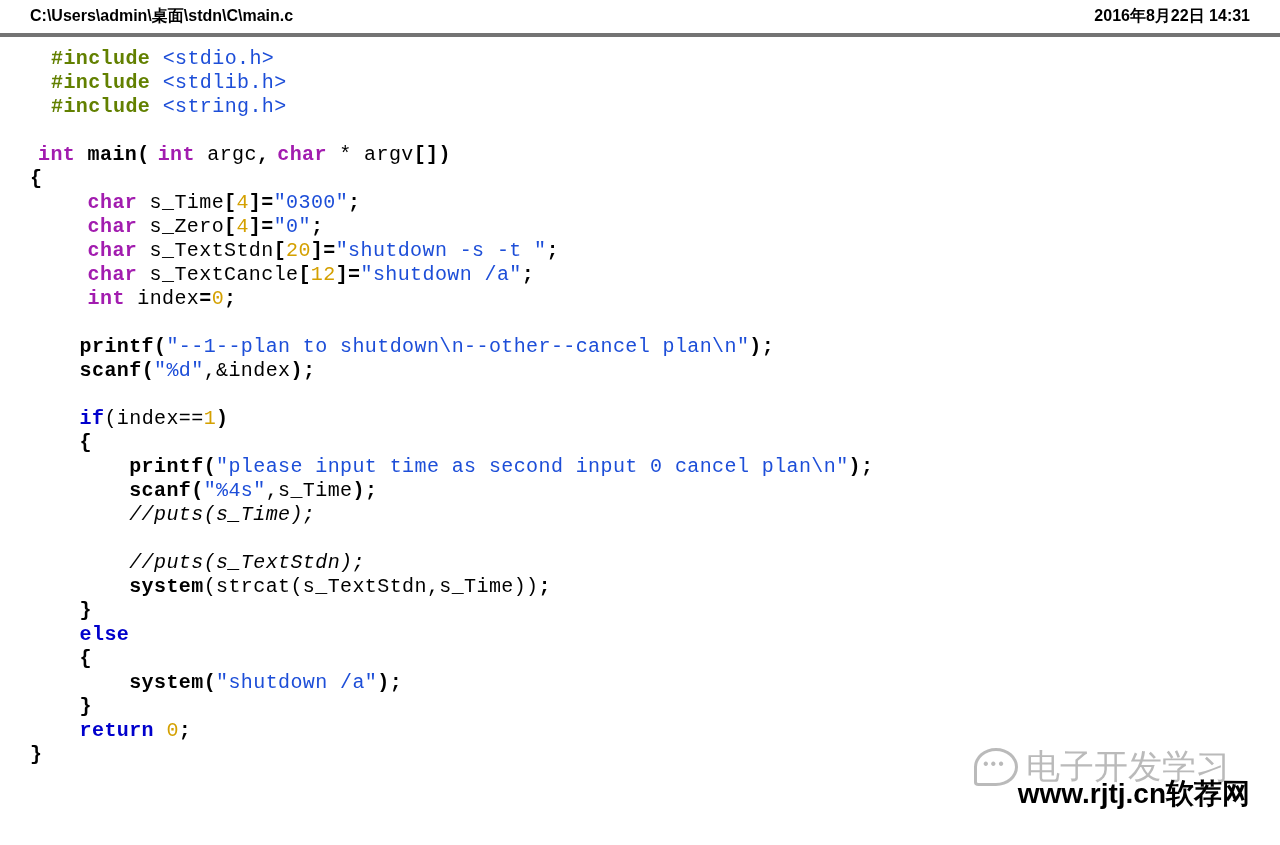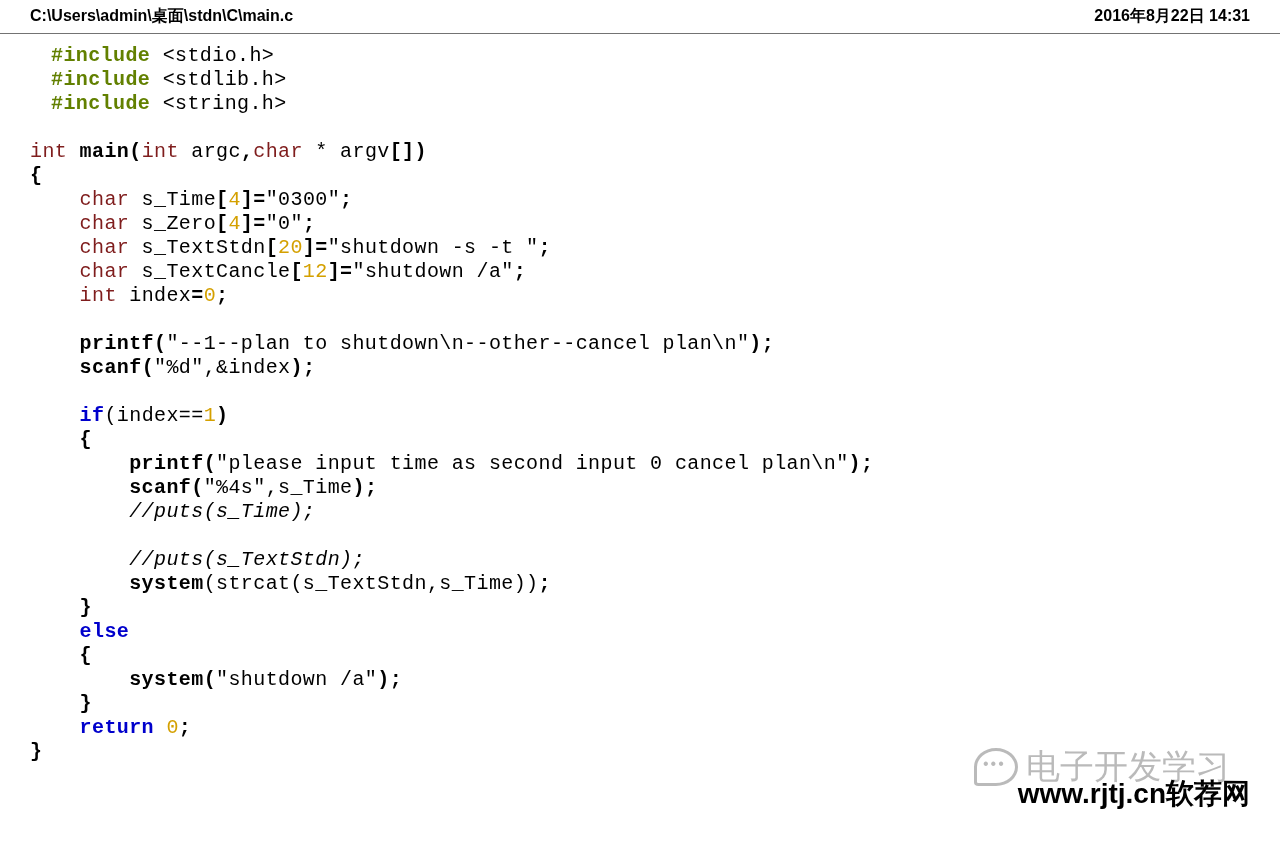--- a/index.html
+++ b/index.html
@@ -2,38 +2,38 @@
 <html><head>
 <meta charset="utf-8">
 <style>
   * { margin: 0; padding: 0; box-sizing: border-box; }
   html, body { width: 1280px; height: 845px; background: #fff; font-family: "Consolas", "Courier New", monospace; }
   .header {
     display: flex;
     justify-content: space-between;
     align-items: center;
     padding: 6px 30px 6px 30px;
-    border-bottom: 1px solid #737373;
+    border-bottom: 4px solid #737373;
     font-family: Arial, sans-serif;
     font-size: 16px;
     font-weight: bold;
     color: #000;
   }
   .code {
     padding: 10px 30px 0 30px;
     font-size: 20px;
     line-height: 1.2;
     white-space: pre;
     font-family: "Consolas", "Courier New", monospace;
     color: #000;
     letter-spacing: 0.4px;
   }
   .kw { color: #0000cc; font-weight: bold; }     
-  .ty { color: #7f1d1d; font-weight: normal; }     
-  .str { color: #000000; }                        
+  .ty { color: #a21caf; font-weight: bold; margin-left: 8px; }     
+  .str { color: #1d4ed8; }                        
   .num { color: #d4a000; }                        
   .pp { color: #628000; font-weight: bold; margin-left: 21px; }      
   .cm { color: #000000; font-style: italic; }     
   .fn { color: #000; font-weight: bold; text-align: right; }
   .pn { color: #000; font-weight: bold; }         
 
   .watermark1 {
     position: absolute;
     right: 50px;
     bottom: 55px;

